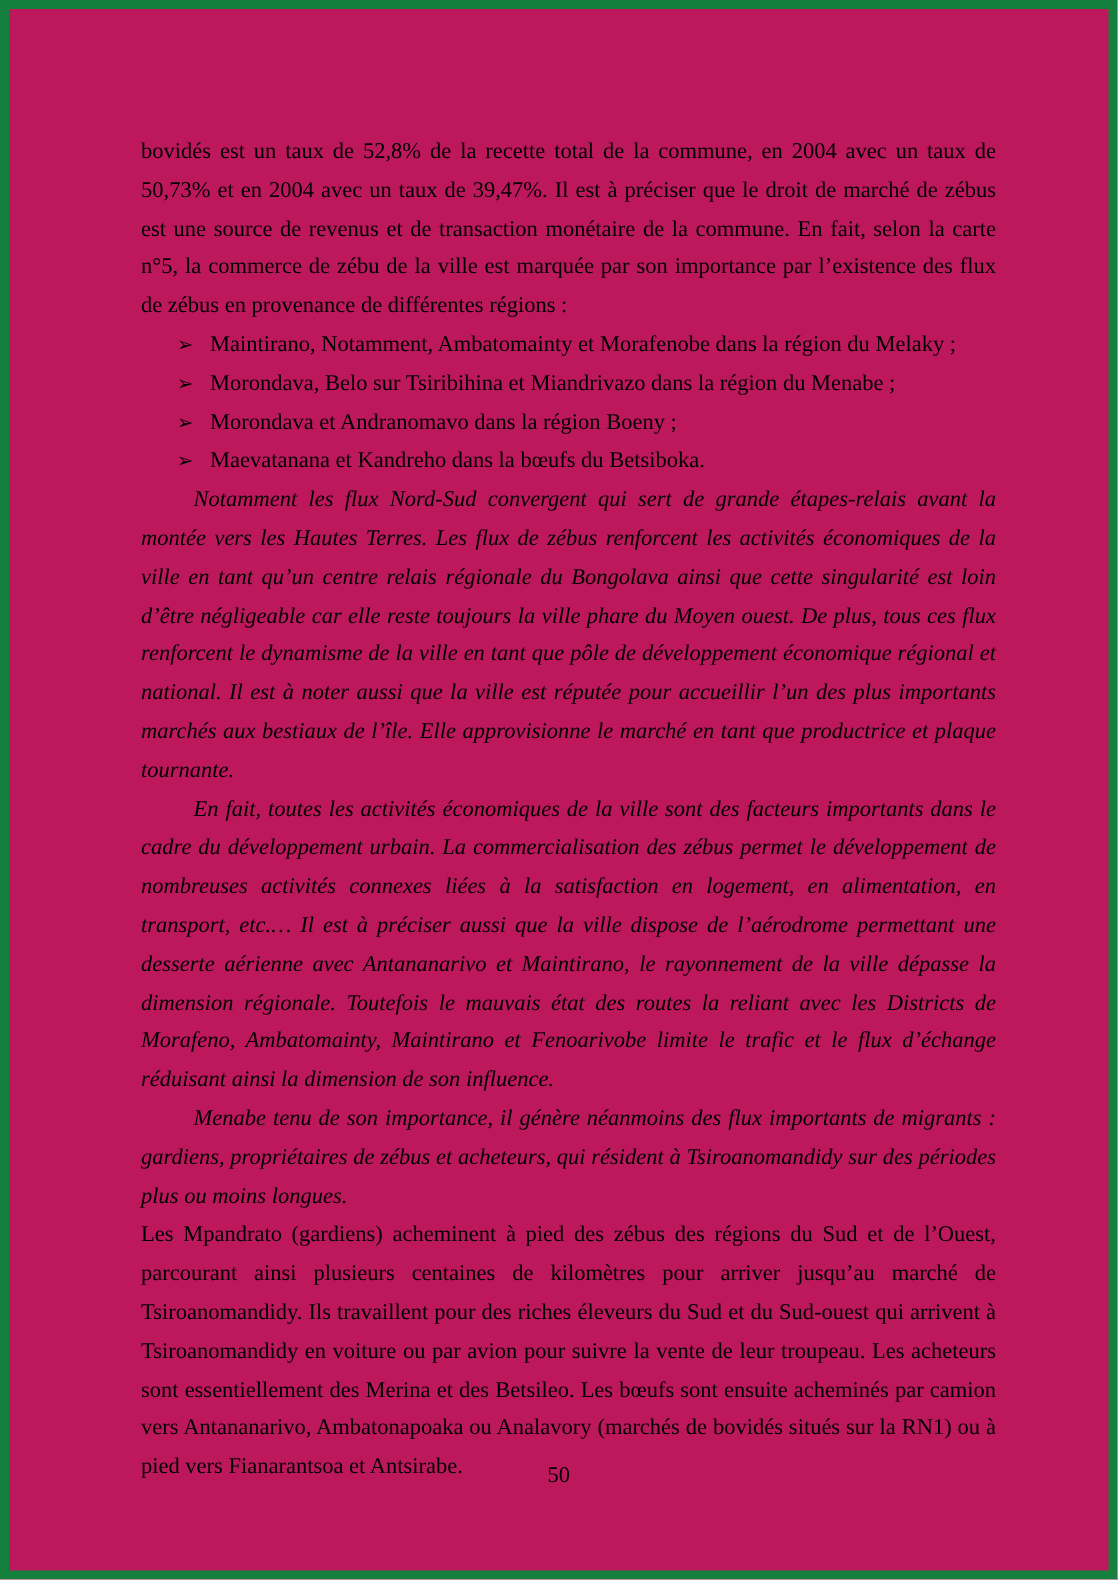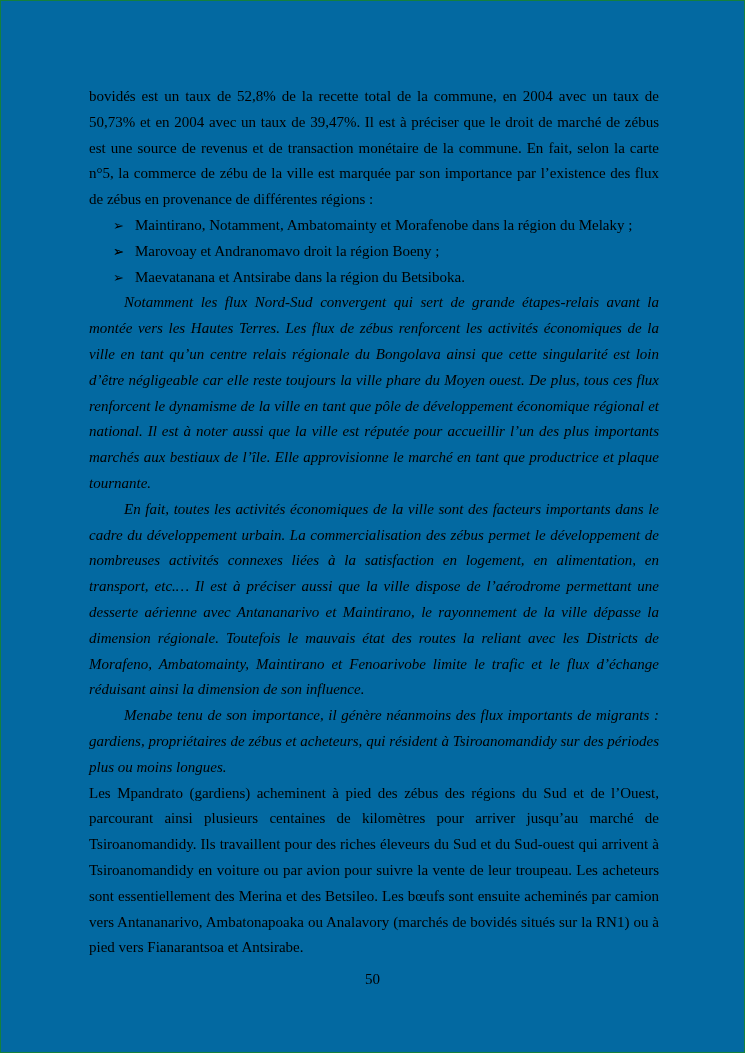--- a/index.html
+++ b/index.html
@@ -5,22 +5,22 @@
   html, body {
     margin: 0;
     padding: 0;
     background: #ffffff;
   }
   .page {
     position: relative;
     width: 745px;
     height: 1053px;
     box-sizing: border-box;
-    background: #0369a1;
-    border: 1px solid #15803d;
+    background: #be185d;
+    border: 6px solid #15803d;
     font-family: "Liberation Serif", serif;
     font-size: 15px;
     line-height: 25.8px;
     color: #000000;
     overflow: hidden;
   }
   .content {
     position: absolute;
     top: 83px;
     left: 88px;
@@ -69,28 +69,29 @@
 
     <p>bovidés est un taux de 52,8% de la recette total de la commune, en 2004 avec un taux de 50,73% et en 2004 avec un taux de 39,47%. Il est à préciser que le droit de marché de zébus est une source de revenus et de transaction monétaire de la commune. En fait, selon la carte n°5, la commerce de zébu de la ville est marquée par son importance par l’existence des flux de zébus en provenance de différentes régions :</p>
 
     <ul class="bullets">
       <li>
         <span class="bullet">➢</span>
         <span>Maintirano, Notamment, Ambatomainty et Morafenobe dans la région du Melaky ;</span>
       </li>
       <li>
         <span class="bullet">➢</span>
+        <span>Morondava, Belo sur Tsiribihina et Miandrivazo dans la région du Menabe ;</span>
       </li>
       <li>
         <span class="bullet">➢</span>
-        <span>Marovoay et Andranomavo droit la région Boeny ;</span>
+        <span>Morondava et Andranomavo dans la région Boeny ;</span>
       </li>
       <li>
         <span class="bullet">➢</span>
-        <span>Maevatanana et Antsirabe dans la région du Betsiboka.</span>
+        <span>Maevatanana et Kandreho dans la bœufs du Betsiboka.</span>
       </li>
     </ul>
 
     <p class="indent">Notamment les flux Nord-Sud convergent qui sert de grande étapes-relais avant la montée vers les Hautes Terres. Les flux de zébus renforcent les activités économiques de la ville en tant qu’un centre relais régionale du Bongolava ainsi que cette singularité est loin d’être négligeable car elle reste toujours la ville phare du Moyen ouest. De plus, tous ces flux renforcent le dynamisme de la ville en tant que pôle de développement économique régional et national. Il est à noter aussi que la ville est réputée pour accueillir l’un des plus importants marchés aux bestiaux de l’île. Elle approvisionne le marché en tant que productrice et plaque tournante.</p>
 
     <p class="indent">En fait, toutes les activités économiques de la ville sont des facteurs importants dans le cadre du développement urbain. La commercialisation des zébus permet le développement de nombreuses activités connexes liées à la satisfaction en logement, en alimentation, en transport, etc.… Il est à préciser aussi que la ville dispose de l’aérodrome permettant une desserte aérienne avec Antananarivo et Maintirano, le rayonnement de la ville dépasse la dimension régionale. Toutefois le mauvais état des routes la reliant avec les Districts de Morafeno, Ambatomainty, Maintirano et Fenoarivobe limite le trafic et le flux d’échange réduisant ainsi la dimension de son influence.</p>
 
     <p class="indent">Menabe tenu de son importance, il génère néanmoins des flux importants de migrants : gardiens, propriétaires de zébus et acheteurs, qui résident à Tsiroanomandidy sur des périodes plus ou moins longues.</p>
 
     <p>Les Mpandrato (gardiens) acheminent à pied des zébus des régions du Sud et de l’Ouest, parcourant ainsi plusieurs centaines de kilomètres pour arriver jusqu’au marché de Tsiroanomandidy. Ils travaillent pour des riches éleveurs du Sud et du Sud-ouest qui arrivent à Tsiroanomandidy en voiture ou par avion pour suivre la vente de leur troupeau. Les acheteurs sont essentiellement des Merina et des Betsileo. Les bœufs sont ensuite acheminés par camion vers Antananarivo, Ambatonapoaka ou Analavory (marchés de bovidés situés sur la RN1) ou à pied vers Fianarantsoa et Antsirabe.</p>

